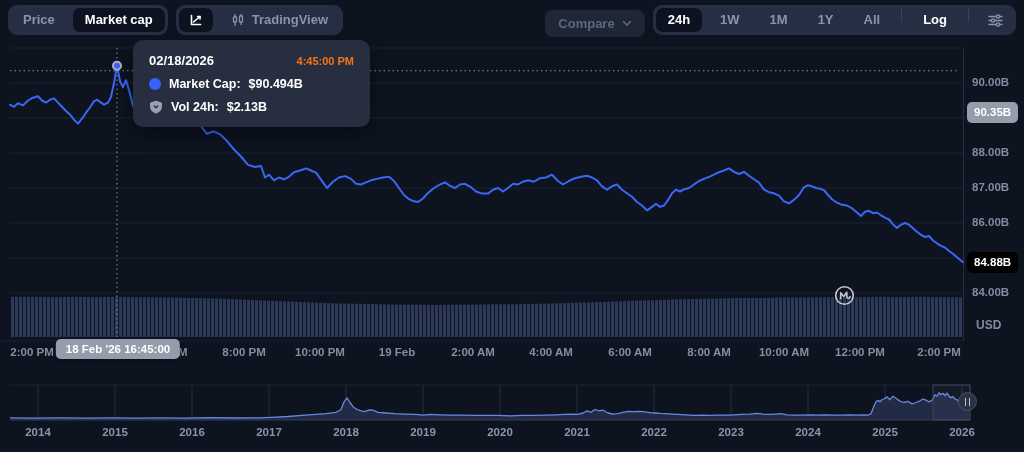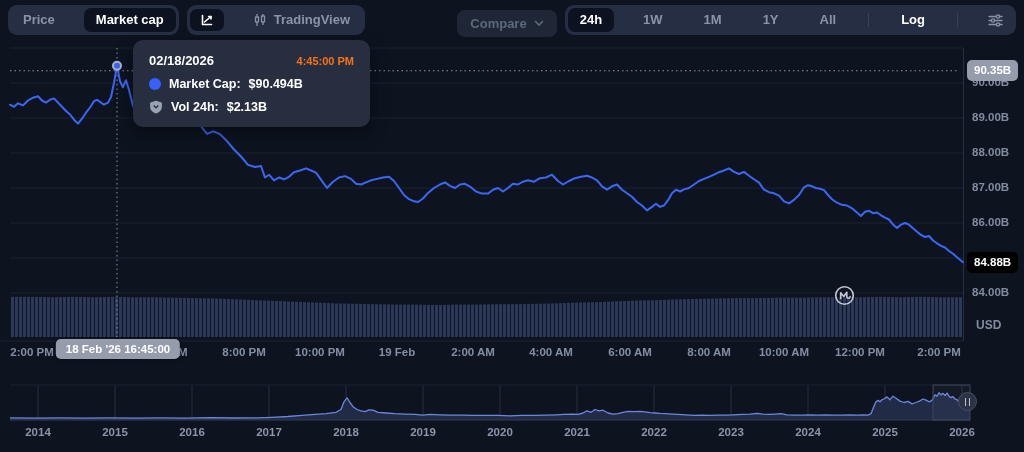--- a/index.html
+++ b/index.html
@@ -6,21 +6,21 @@
   body{
     width:1024px;height:452px;overflow:hidden;position:relative;
     background:#0d1420;color:#fff;
     font-family:"Liberation Sans",sans-serif;
     -webkit-font-smoothing:antialiased;
   }
   .app{position:absolute;inset:0;}
 
   
   .toolbar{position:absolute;top:5px;left:8px;right:8px;height:30px;display:flex;align-items:center;gap:8px;z-index:30;}
-  .seg{display:flex;align-items:center;background:#262e43;border-radius:9px;padding:3px;gap:17px;}
+  .seg{display:flex;background:#262e43;border-radius:9px;padding:3px;gap:6px;}
   .seg button{
     border:0;background:transparent;color:#8a93a8;cursor:pointer;
     font-family:"Liberation Sans",sans-serif;font-size:13px;font-weight:600;
     padding:4px 12px;border-radius:7px;display:flex;align-items:center;gap:7px;line-height:16px;
   }
   .seg button.active{background:#0d1220;color:#fff;font-weight:700;}
   .seg button.textwhite{color:#fff;font-weight:700;}
   .seg .divider{width:1px;height:14px;background:#3a4259;margin:0 3px;}
   .seg button.iconbtn{padding:4px 10px;}
   .spacer{flex:1;}
@@ -30,21 +30,21 @@
     font-family:"Liberation Sans",sans-serif;font-size:13px;font-weight:600;margin-top:7px;
   }
   svg.ic{display:block;}
 
   
   #chart-svg{position:absolute;left:0;top:0;z-index:1;}
 
   .y-label{position:absolute;left:972px;color:#828ba0;font-size:11.5px;font-weight:700;z-index:5;}
   .y-badge{position:absolute;left:967px;z-index:6;color:#fff;font-size:11.5px;font-weight:700;
            padding:4px 7px;border-radius:5px;line-height:13px;}
-  .y-badge.gray{background:#959cab;}
+  .y-badge.gray{background:#959cab;margin-top:42px;}
   .y-badge.blue{background:#000000;text-align:center;}
   .usd-label{position:absolute;left:976px;top:318px;color:#828ba0;font-size:12px;font-weight:700;z-index:5;}
 
   .x-tick{position:absolute;top:346px;transform:translateX(-50%);color:#848ea2;font-size:11.5px;font-weight:600;z-index:4;white-space:nowrap;}
   .x-badge{position:absolute;top:339px;transform:translateX(-50%);z-index:6;background:#959cab;color:#fff;
            font-size:11.5px;font-weight:700;padding:4px 10px;border-radius:5px;white-space:nowrap;box-shadow:0 1px 4px rgba(0,0,0,.4);}
 
   
   .tooltip{
     position:absolute;left:133px;top:40px;width:237px;height:87px;box-sizing:border-box;

